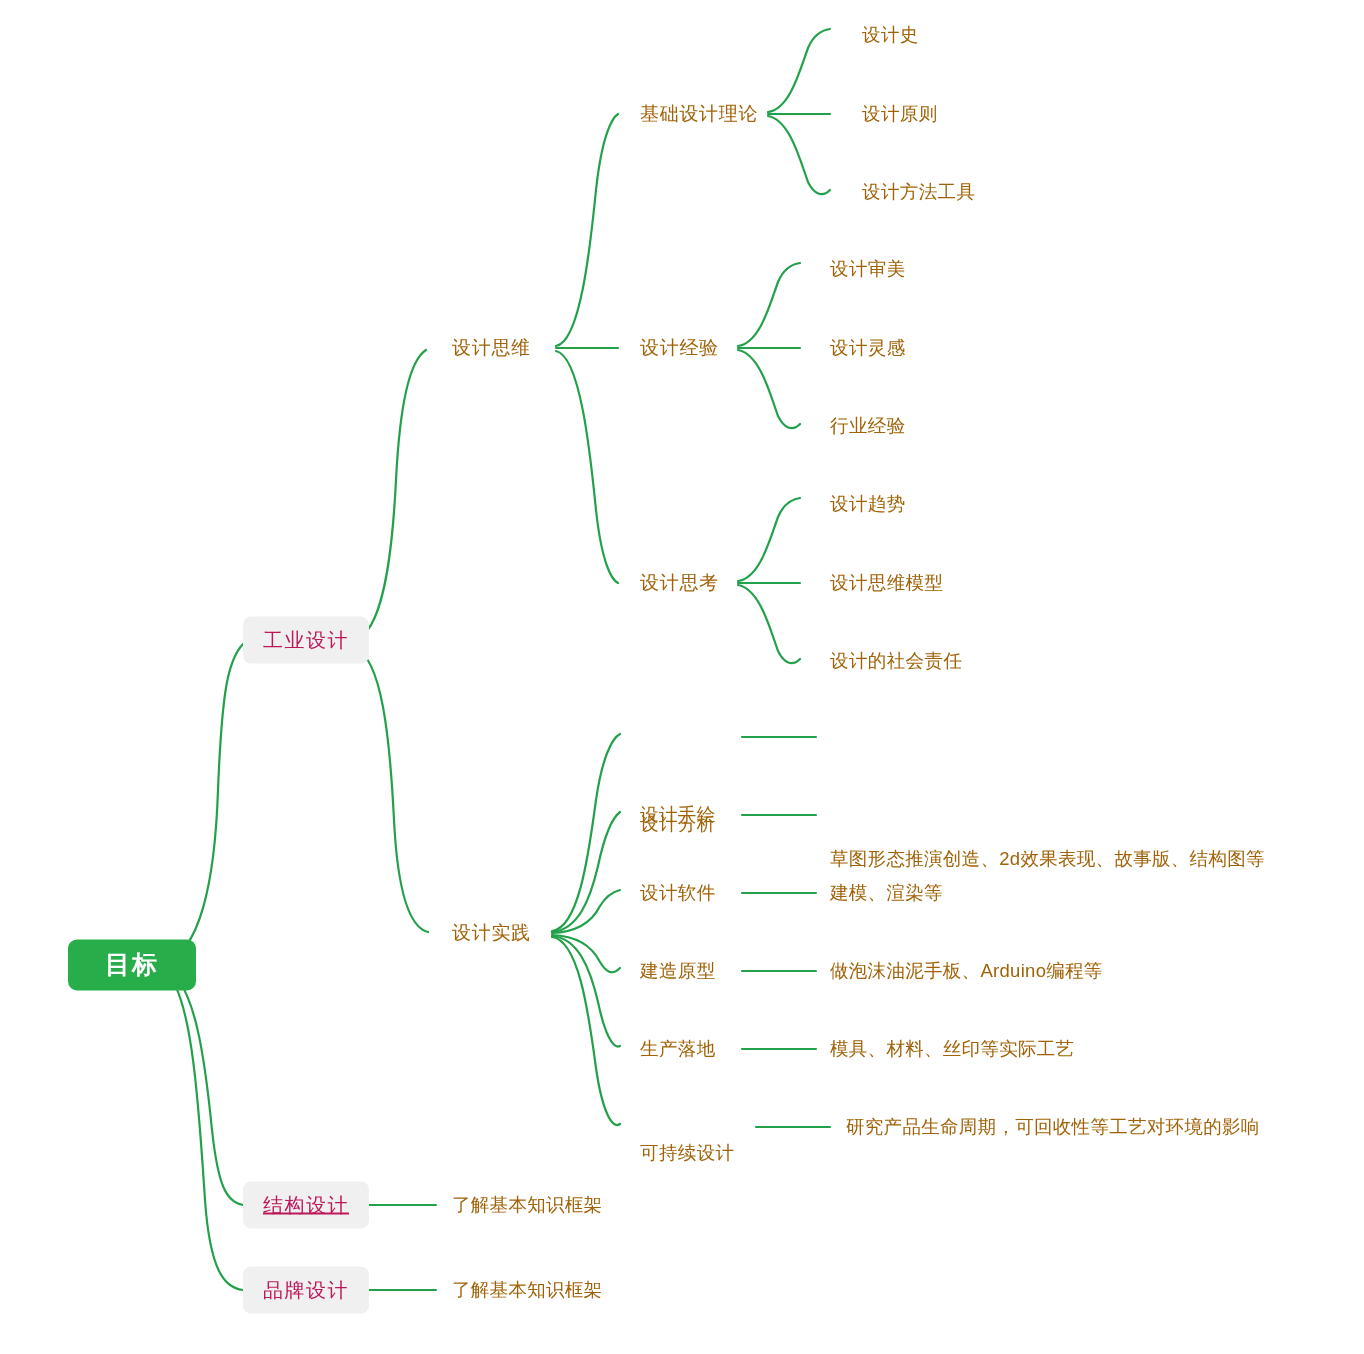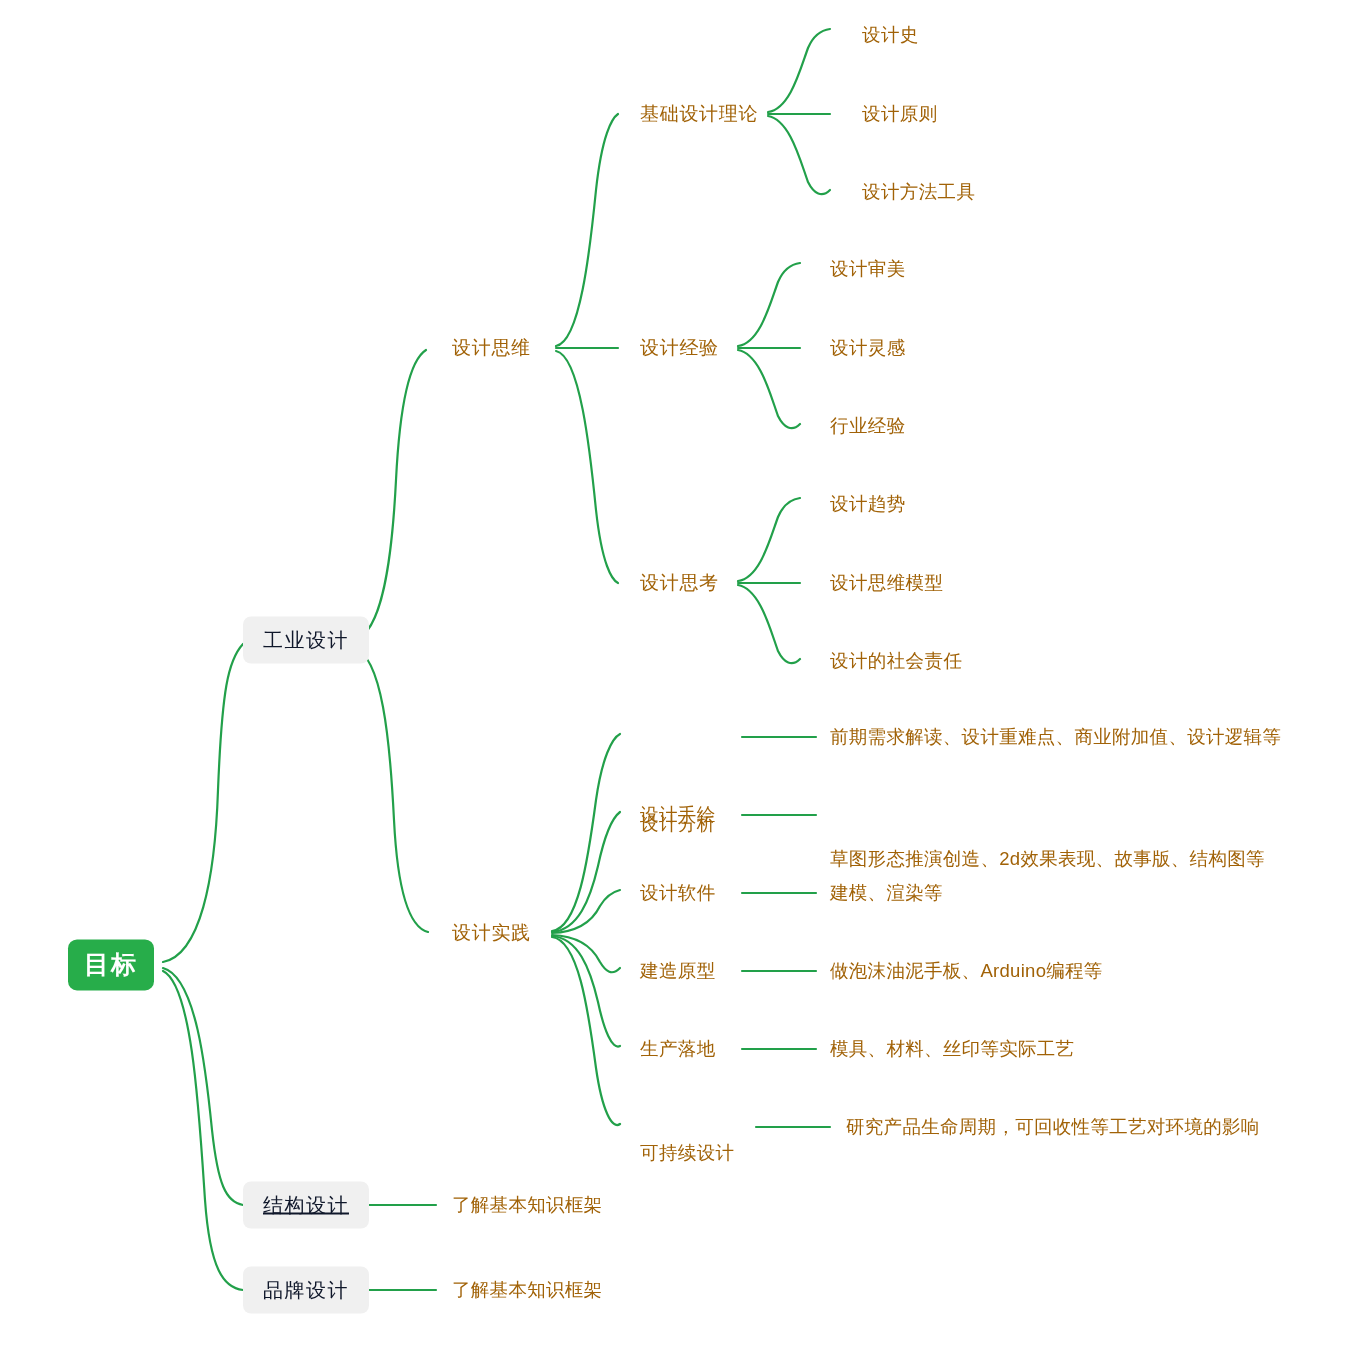--- a/index.html
+++ b/index.html
@@ -42,27 +42,27 @@
     transform: translateY(-50%);
     line-height: 1.25;
   }
   
   .node.root {
     background: #27ad4a;
     color: #ffffff;
     font-size: 25px;
     font-weight: 700;
     border-radius: 9px;
-    padding: 10px 16px;
+    padding: 10px 37px;
     letter-spacing: 2px;
   }
   
   .node.boxed {
     background: #f0f0f0;
-    color: #0f172a;
+    color: #be185d;
     font-size: 20px;
     border-radius: 8px;
     padding: 11px 20px;
     letter-spacing: 1.5px;
   }
   
   .node.plain {
     color: #a16207;
     font-size: 19px;
     letter-spacing: 0.7px;
@@ -170,21 +170,20 @@
   <div class="node plain leaf" style="left:640px; top:815px;">设计手绘</div>
 
   <div class="node plain leaf" style="left:640px; top:893px;">设计软件</div>
 
   <div class="node plain leaf" style="left:640px; top:971px;">建造原型</div>
 
   <div class="node plain leaf" style="left:640px; top:1049px;">生产落地</div>
 
   <div class="node plain leaf" style="left:640px; top:1127px;margin-top:26px;">可持续设计</div>
 
-  <div class="node plain detail" style="left:830px; top:737px;">前期需求解读、设计重难点、商业附加值、设计逻辑等</div>
 
   <div class="node plain detail" style="left:830px; top:859px;">草图形态推演创造、2d效果表现、故事版、结构图等</div>
 
   <div class="node plain detail" style="left:830px; top:893px;">建模、渲染等</div>
 
   <div class="node plain detail" style="left:830px; top:971px;">做泡沫油泥手板、Arduino编程等</div>
 
   <div class="node plain detail" style="left:830px; top:1049px;">模具、材料、丝印等实际工艺</div>
 
   <div class="node plain detail" style="left:846px; top:1127px;">研究产品生命周期，可回收性等工艺对环境的影响</div>

